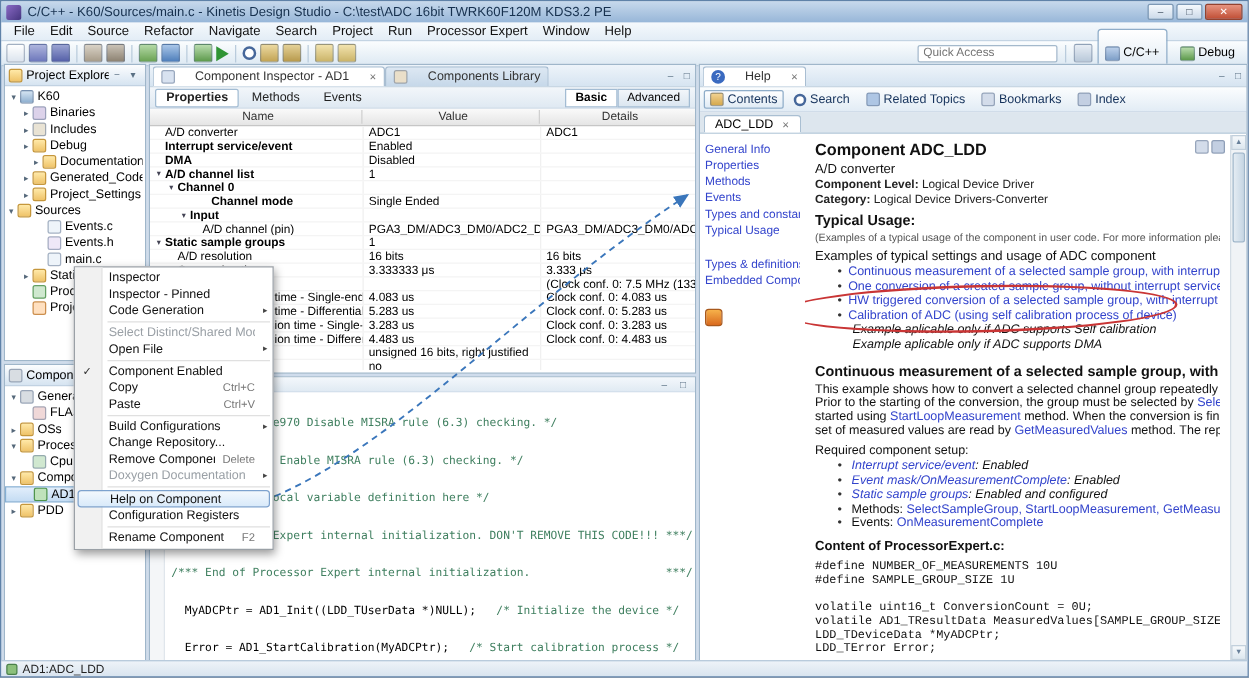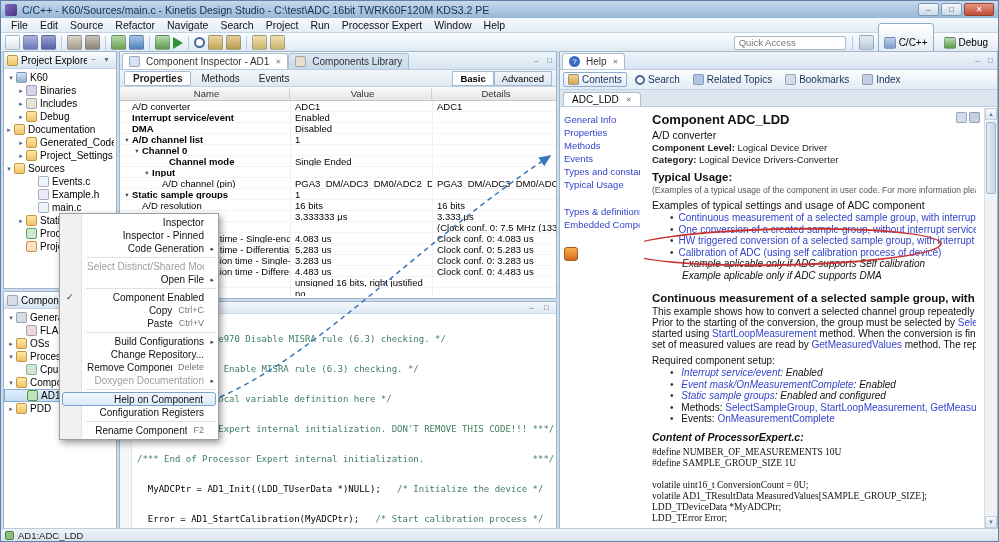--- a/index.html
+++ b/index.html
@@ -60,21 +60,21 @@
   .help{left:558px;top:50px;width:439px;height:478px;}
 
   .phead{height:17px;background:linear-gradient(#fcfdfe,#d6e4f1);border-bottom:1px solid #c2d2e2;
          display:flex;align-items:center;font-size:10px;padding:0 3px;white-space:nowrap;overflow:hidden;}
   .phtitle{flex:1;overflow:hidden;}
   .phb{width:13px;height:12px;font-size:8px;line-height:12px;text-align:center;color:#5a7084;flex:none;}
   .ph-min::before{content:"–";} .ph-max::before{content:"□";} .ph-menu::before{content:"▾";} .ph-coll::before{content:"−";}
 
   .vtabs{height:18px;background:linear-gradient(#eef4fa,#d6e4f1);display:flex;align-items:flex-end;
          padding-left:2px;border-bottom:1px solid #b9cbdc;}
-  .vtab{display:flex;align-items:center;gap:3px;font-size:10px;padding:0 6px;height:16px;
+  .vtab{display:flex;align-items:center;gap:13px;font-size:10px;padding:0 6px;height:16px;
         border:1px solid #a9bed2;border-bottom:none;border-radius:3px 3px 0 0;
         background:linear-gradient(#dde8f3,#c6d8e9);color:#333;white-space:nowrap;}
   .vtab.active{background:#fff;}
   .tclose{font-size:7px;color:#777;margin-left:3px;}
   .tclose::before{content:"✕";}
   .vbtns{margin-left:auto;display:flex;align-items:center;margin-bottom:2px;}
 
   .tico{width:11px;height:11px;border-radius:2px;flex:none;margin-right:3px;border:1px solid rgba(90,110,140,.5);}
   .i-proj{background:linear-gradient(#d5e4f2,#8fb0d0);}
   .i-bin{background:#dcd2ea;} .i-inc{background:#e9e3d4;}
@@ -155,37 +155,37 @@
   .hb::before{content:"•";margin-right:5px;color:#333;}
   .link{color:#3344cc;}
   .ital{font-style:italic;}
   .hnoteital{font-style:italic;font-size:10px;line-height:12px;padding-left:30px;white-space:nowrap;overflow:hidden;}
   .circled{position:relative;}
   .redell{position:absolute;left:-28px;top:-7px;width:318px;height:38px;border:2px solid #c93535;
           border-radius:50%;transform:rotate(-1.2deg);pointer-events:none;}
   .hsec{font-size:11.5px;font-weight:bold;line-height:15px;margin-top:9px;white-space:nowrap;overflow:hidden;}
   .hp{font-size:10px;line-height:11px;white-space:nowrap;overflow:hidden;}
   .hreq{line-height:13px;margin-top:4px;font-size:10px;}
-  .hch{font-style:italic;font-weight:bold;font-size:10.5px;line-height:14px;margin-top:5px;}
-  .hcodeblock{margin-top:3px;font-family:Liberation Serif, serif;font-size:9.5px;line-height:11px;}
+  .hch{font-weight:bold;font-size:10.5px;line-height:14px;margin-top:5px;}
+  .hcodeblock{margin-top:3px;font-family:Liberation Mono, monospace;font-size:9.5px;line-height:11px;}
   .hcl{min-height:11px;white-space:pre;overflow:hidden;}
   .hscroll{width:13px;background:#f0f3f6;border-left:1px solid #d4dde5;position:relative;flex:none;}
   .sarr{position:absolute;left:0;right:0;height:12px;background:linear-gradient(#f6f9fb,#dde7ef);
         border:1px solid #c2d0dc;font-size:6px;color:#68809a;text-align:center;line-height:11px;}
   .sarr.up{top:0;} .sarr.dn{bottom:0;}
   .sarr.up::before{content:"▲";} .sarr.dn::before{content:"▼";}
   .sthumb{position:absolute;top:14px;left:1px;right:1px;height:72px;background:linear-gradient(90deg,#e4ecf3,#c6d6e4);
           border:1px solid #9fb6ca;border-radius:2px;}
 
   
   .cmenu{position:absolute;left:58px;top:212px;width:160px;background:#fff;border:1px solid #9aa0a6;
          box-shadow:2px 3px 7px rgba(0,0,0,.4);padding:2px 0;z-index:60;}
   .cgut{position:absolute;left:0;top:0;bottom:0;width:22px;background:#f1f1f1;border-right:1px solid #e3e3e3;}
   .cmi{display:flex;align-items:center;height:13px;line-height:13px;font-size:10px;padding:0 14px 0 27px;position:relative;color:#111;}
-  .clab{flex:1;white-space:nowrap;overflow:hidden;text-align:right;}
+  .clab{flex:1;white-space:nowrap;overflow:hidden;}
   .csc{color:#777;margin-left:6px;font-size:9px;}
   .carr{position:absolute;right:4px;font-size:7px;color:#444;}
   .carr::before{content:"▸";}
   .cchk{position:absolute;left:6px;font-size:9px;color:#333;}
   .cchk::before{content:"✓";}
   .cmi.dis .clab{color:#9aa0a6;}
   .cmi.hl{background:linear-gradient(#f3f8fd,#d9eafa);border:1px solid #7da2ce;border-radius:3px;
           margin:0 2px;padding:0 12px 0 25px;height:14px;}
   .msep{height:1px;background:#e0e0e0;margin:2px 2px 2px 26px;}
 
@@ -280,21 +280,21 @@
       <div class="trow" style="padding-left:12px">
         <span class="texp e-closed"></span>
         <span class="tico i-inc"></span>
         <span class="tlab">Includes</span>
         </div>
       <div class="trow" style="padding-left:12px">
         <span class="texp e-closed"></span>
         <span class="tico i-folder"></span>
         <span class="tlab">Debug</span>
         </div>
-      <div class="trow" style="padding-left:0">
+      <div class="trow" style="padding-left:20px">
         <span class="texp e-closed"></span>
         <span class="tico i-folder"></span>
         <span class="tlab">Documentation</span>
         </div>
       <div class="trow" style="padding-left:12px">
         <span class="texp e-closed"></span>
         <span class="tico i-folder"></span>
         <span class="tlab">Generated_Code</span>
         </div>
       <div class="trow" style="padding-left:12px">
@@ -308,21 +308,21 @@
         <span class="tlab">Sources</span>
         </div>
       <div class="trow" style="padding-left:24px">
         <span class="texp"></span>
         <span class="tico i-cfile"></span>
         <span class="tlab">Events.c</span>
         </div>
       <div class="trow" style="padding-left:24px">
         <span class="texp"></span>
         <span class="tico i-hfile"></span>
-        <span class="tlab">Example.h</span>
+        <span class="tlab">Events.h</span>
         </div>
       <div class="trow" style="padding-left:24px">
         <span class="texp"></span>
         <span class="tico i-cfile"></span>
         <span class="tlab">main.c</span>
         </div>
       <div class="trow" style="padding-left:12px">
         <span class="texp e-closed"></span>
         <span class="tico i-folder"></span>
         <span class="tlab">Static_Code</span>

